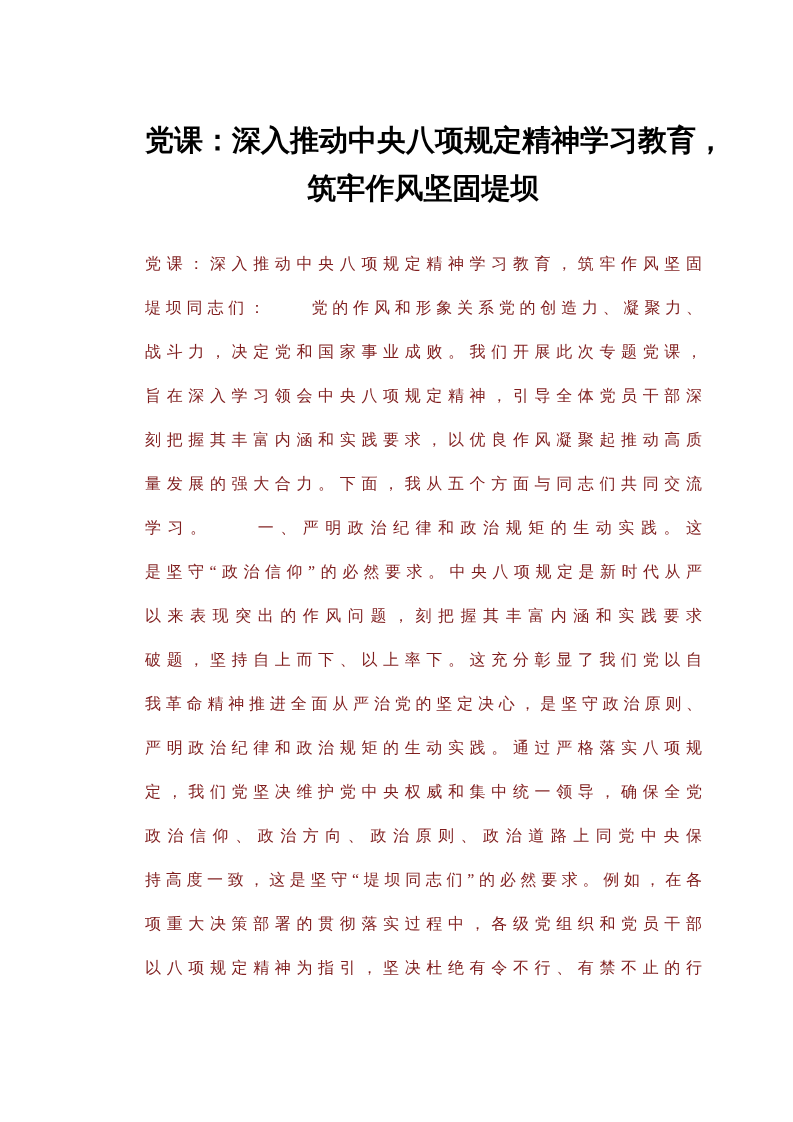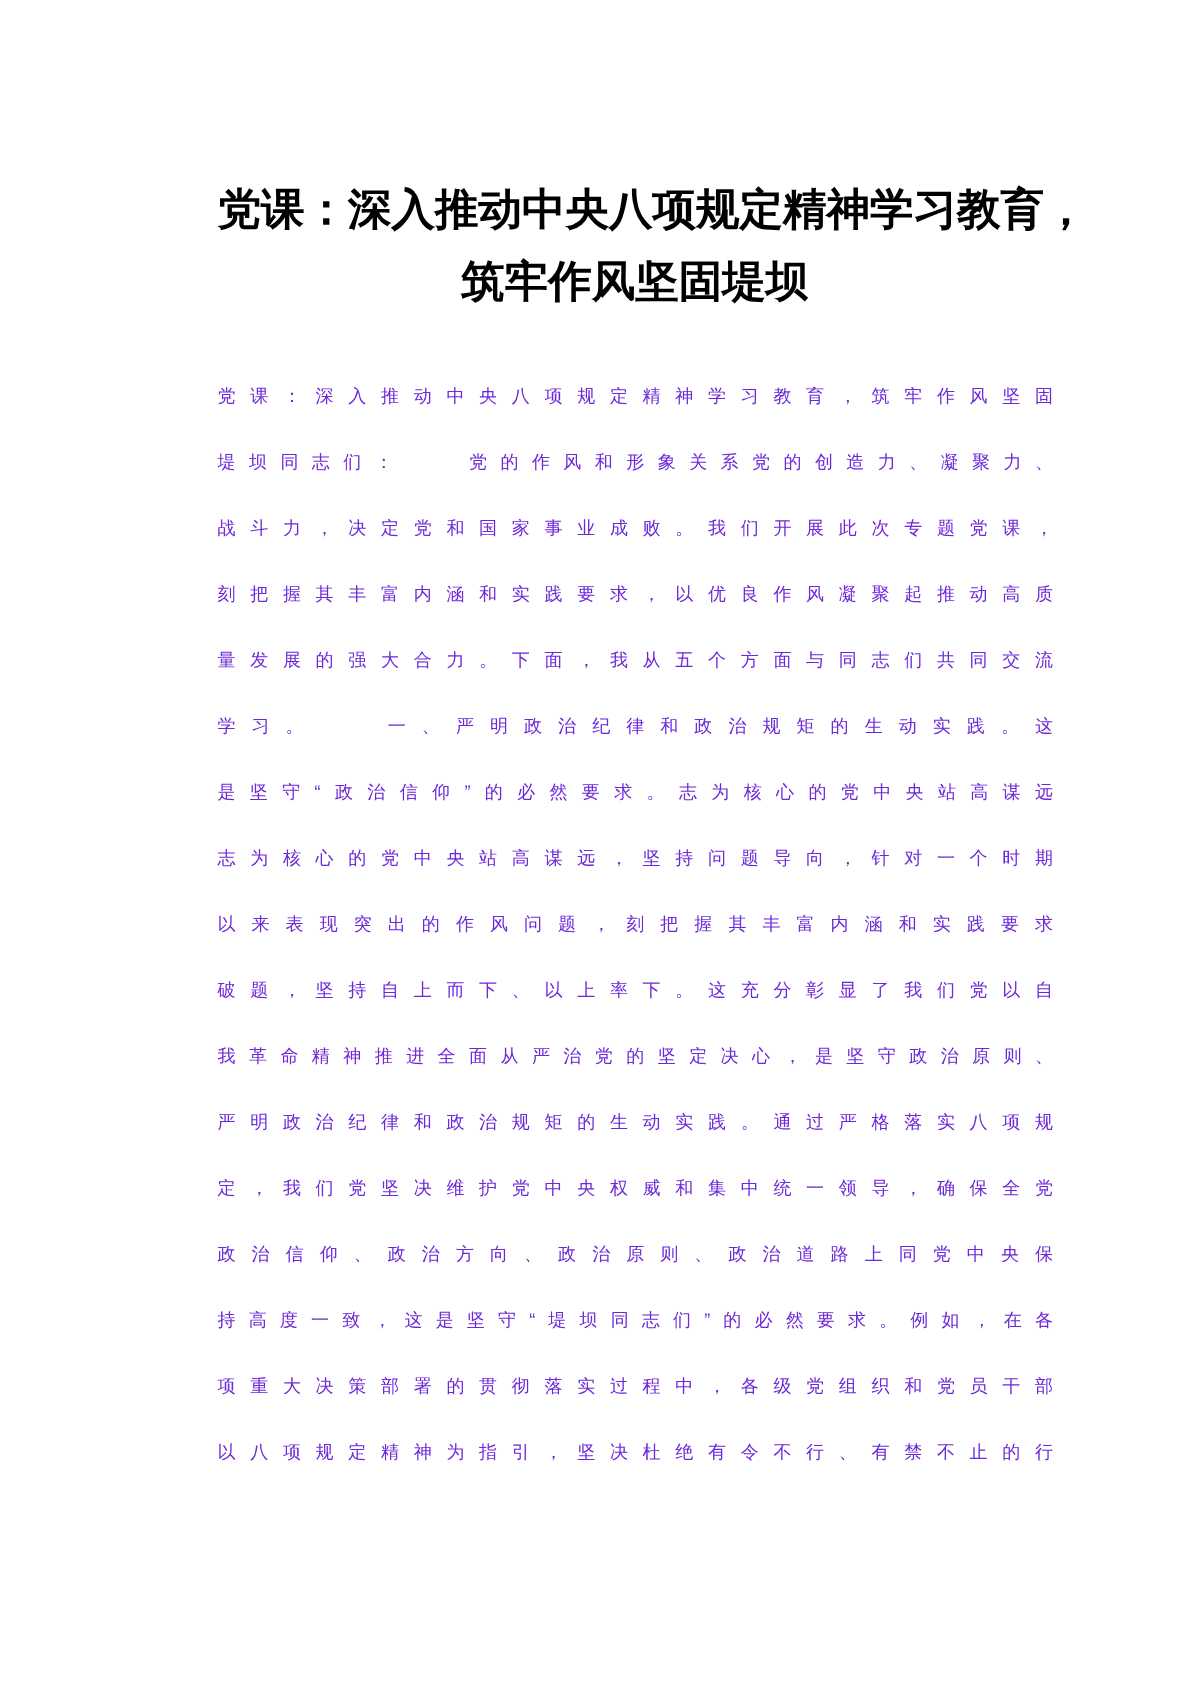--- a/index.html
+++ b/index.html
@@ -26,24 +26,24 @@
     color: #000000;
   }
   .title-line {
     text-align: center;
     white-space: nowrap;
     letter-spacing: 0px;
   }
   .doc-body {
     margin: 30px 117px 0 119px;
     width: 557px;
-    font-size: 12px;
+    font-size: 16px;
     line-height: 44px;
-    color: #6d28d9;
-    font-family: Liberation Sans, sans-serif;
+    color: #7f1d1d;
+    font-family: Liberation Serif, serif;
   }
   .body-line {
     width: 557px;
     text-align: justify;
     text-align-last: justify;
     white-space: nowrap;
   }
 </style>
 </head>
 <body>
@@ -56,31 +56,31 @@
       <div class="title-line">筑牢作风坚固堤坝</div>
     </div>
   <div class="doc-body">
 
       <div class="body-line">党课：深入推动中央八项规定精神学习教育，筑牢作风坚固</div>
 
       <div class="body-line">堤坝同志们：　　党的作风和形象关系党的创造力、凝聚力、</div>
 
       <div class="body-line">战斗力，决定党和国家事业成败。我们开展此次专题党课，</div>
 
+      <div class="body-line">旨在深入学习领会中央八项规定精神，引导全体党员干部深</div>
 
       <div class="body-line">刻把握其丰富内涵和实践要求，以优良作风凝聚起推动高质</div>
 
       <div class="body-line">量发展的强大合力。下面，我从五个方面与同志们共同交流</div>
 
       <div class="body-line">学习。　　一、严明政治纪律和政治规矩的生动实践。这</div>
 
-      <div class="body-line">是坚守“政治信仰”的必然要求。志为核心的党中央站高谋远</div>
+      <div class="body-line">是坚守“政治信仰”的必然要求。中央八项规定是新时代从严</div>
 
 
-      <div class="body-line">志为核心的党中央站高谋远，坚持问题导向，针对一个时期</div>
 
       <div class="body-line">以来表现突出的作风问题，刻把握其丰富内涵和实践要求</div>
 
       <div class="body-line">破题，坚持自上而下、以上率下。这充分彰显了我们党以自</div>
 
       <div class="body-line">我革命精神推进全面从严治党的坚定决心，是坚守政治原则、</div>
 
       <div class="body-line">严明政治纪律和政治规矩的生动实践。通过严格落实八项规</div>
 
       <div class="body-line">定，我们党坚决维护党中央权威和集中统一领导，确保全党</div>

